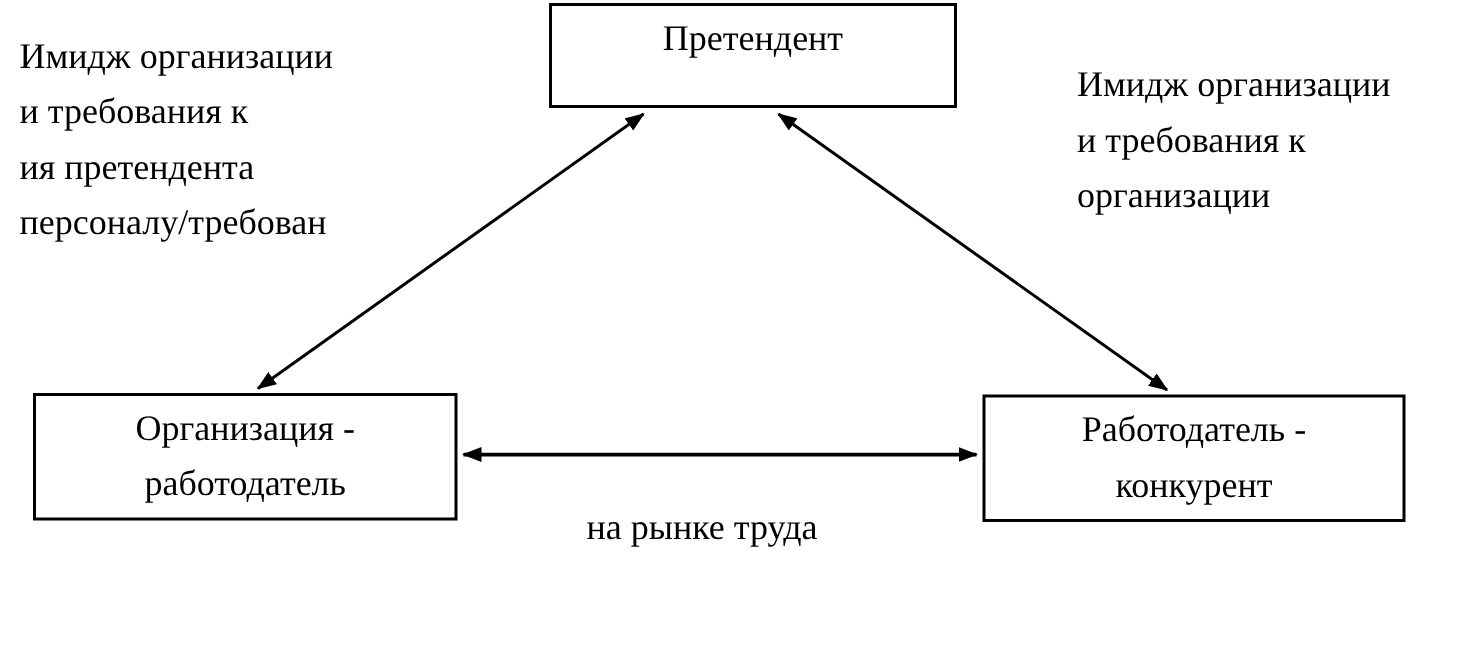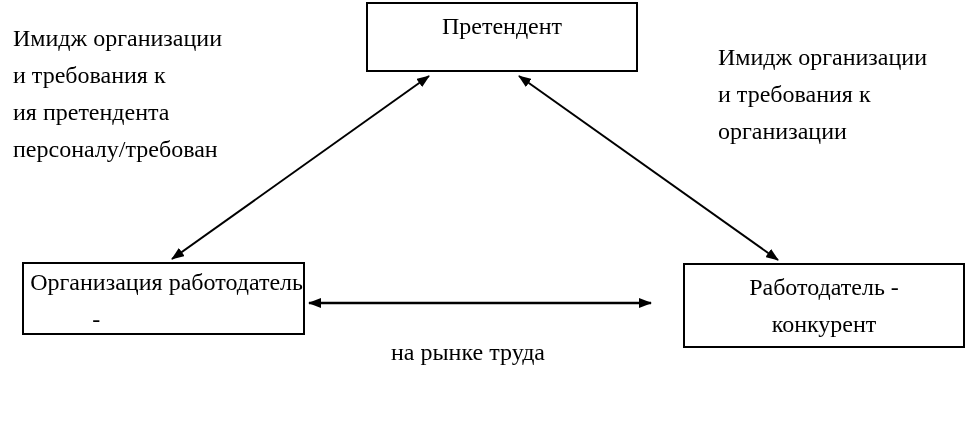--- a/index.html
+++ b/index.html
@@ -31,26 +31,26 @@
   }
   .box-applicant {
     left: 348px; top: 2px;
     width: 272px; height: 70px;
     padding-top: 7px;
     line-height: 30px;
     margin-left: 18px;
   }
   .box-employer {
     left: 22px; top: 262px;
-    width: 283px; height: 73px;
-    display: flex; flex-direction: row; justify-content: center;
+    width: 283px; height: 85px;
+    display: flex; flex-direction: column; justify-content: center;
     line-height: 37px;
   }
   .box-competitor {
-    left: 683px; top: 263px;
+    left: 655px; top: 263px;
     width: 282px; height: 85px;
     display: flex; flex-direction: column; justify-content: center;
     line-height: 37px;
   }
 
   .note {
     position: absolute;
     font-size: 24px;
     line-height: 37px;
     white-space: nowrap;

